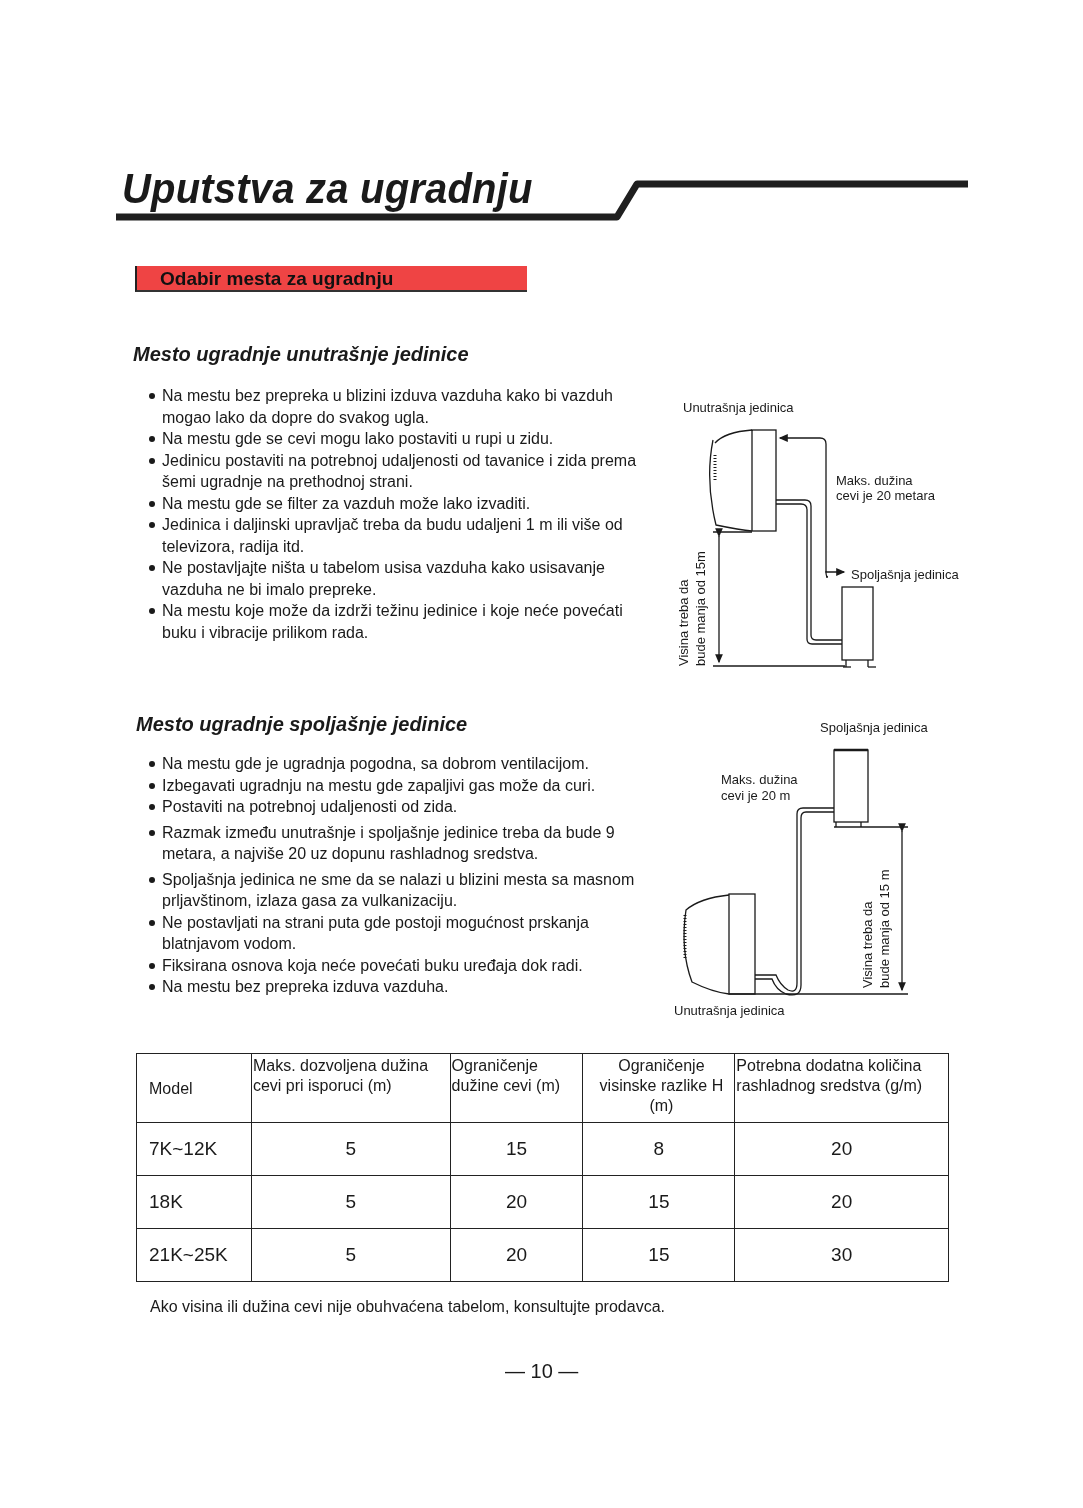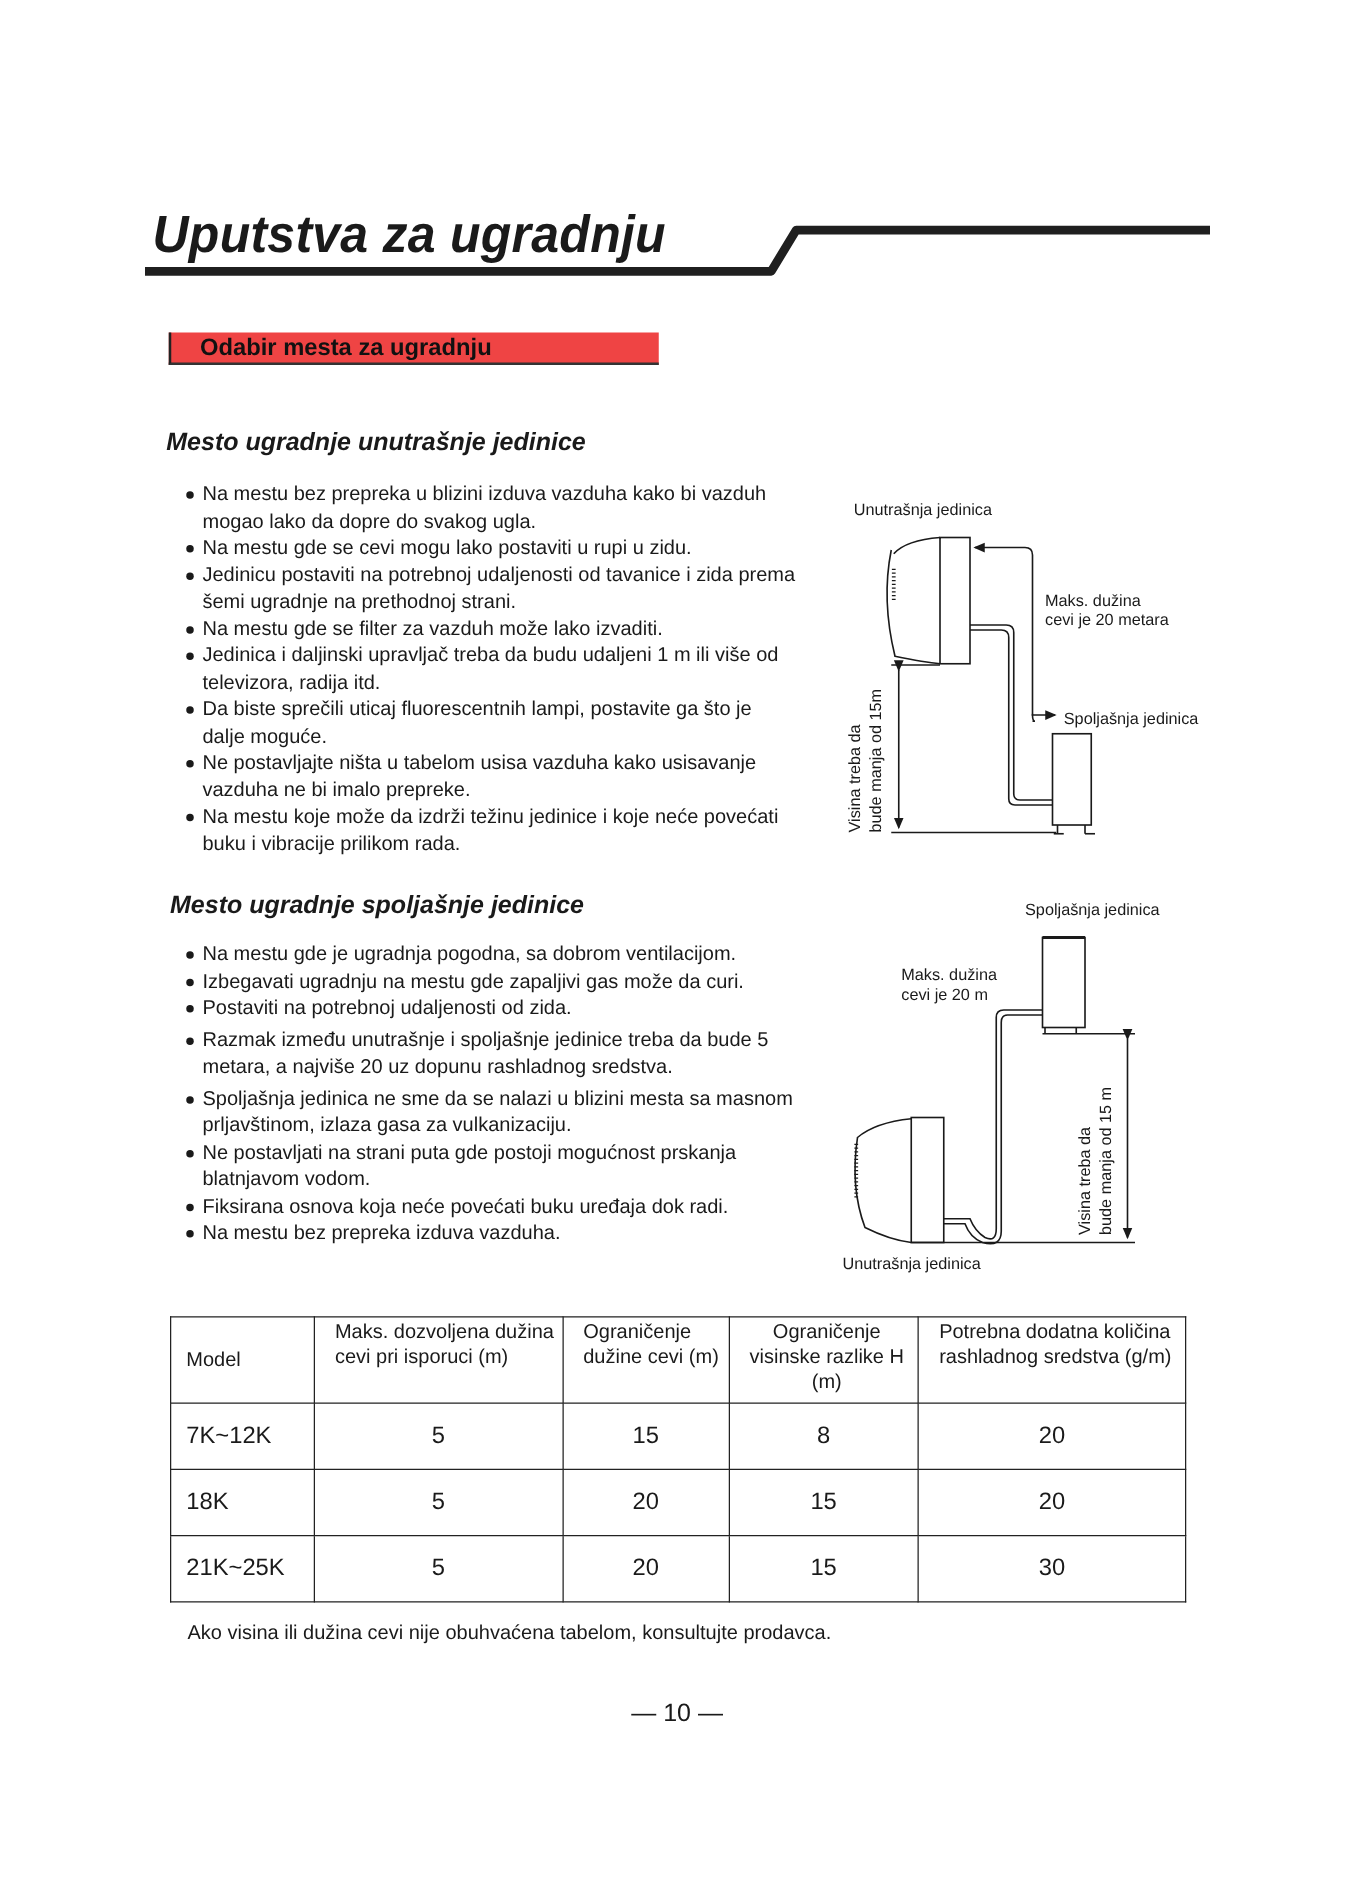--- a/index.html
+++ b/index.html
@@ -41,21 +41,21 @@
       font-size: 13px; color: #1a1a1a; line-height: 17px; white-space: nowrap;
       transform-origin: left top; transform: rotate(-90deg);
     }
     table.spec {
       left: 136px; top: 1053px; border-collapse: collapse; width: 813px;
     }
     table.spec td, table.spec th {
       border: 1px solid #222; font-weight: normal; font-size: 16px; color: #1a1a1a;
       vertical-align: middle;
     }
-    table.spec th { height: 66px; text-align: left; padding: 2px 0 0 16px; line-height: 20px; vertical-align: top; }
+    table.spec th { height: 66px; text-align: left; padding: 2px 0 0 1px; line-height: 20px; vertical-align: top; }
     table.spec th.c0 { padding-left: 12px; vertical-align: middle; }
     table.spec th.c3 { padding-left: 5px; text-align: center; }
     table.spec td { height: 50px; text-align: center; font-size: 19px; }
     table.spec td.model { text-align: left; padding-left: 12px; }
     .footnote { left: 150px; top: 1298px; font-size: 16px; color: #1a1a1a; }
     .pageno { left: 505px; top: 1360px; font-size: 20px; color: #1a1a1a; }
   </style>
 </head>
 <body>
 
@@ -68,31 +68,30 @@
   <span>Odabir mesta za ugradnju</span>
 </div>
 
 <div class="abs subhead" style="left:133px; top:343px;">Mesto ugradnje unutrašnje jedinice</div>
 <ul class="abs bullets list1">
   <li>Na mestu bez prepreka u blizini izduva vazduha kako bi vazduh mogao lako da dopre do svakog ugla.</li>
   <li>Na mestu gde se cevi mogu lako postaviti u rupi u zidu.</li>
   <li>Jedinicu postaviti na potrebnoj udaljenosti od  tavanice i zida prema šemi ugradnje na prethodnoj strani.</li>
   <li>Na mestu gde se filter za vazduh može lako izvaditi.</li>
   <li>Jedinica i daljinski upravljač treba da budu udaljeni 1 m ili više od televizora, radija itd.</li>
-  <li>Da biste sprečili uticaj fluorescentnih lampi, postavite ga što je dalje moguće.</li>
   <li>Ne postavljajte ništa u tabelom usisa vazduha kako usisavanje vazduha ne bi imalo prepreke.</li>
   <li>Na mestu koje može da izdrži težinu jedinice i koje neće povećati buku i vibracije prilikom rada.</li>
 </ul>
 
 <div class="abs subhead" style="left:136px; top:713px;">Mesto ugradnje spoljašnje jedinice</div>
 <ul class="abs bullets list2">
   <li>Na mestu gde je ugradnja pogodna, sa dobrom ventilacijom.</li>
   <li>Izbegavati ugradnju na mestu gde zapaljivi gas može da curi.</li>
   <li>Postaviti na potrebnoj udaljenosti od zida.</li>
-  <li class="gap">Razmak između unutrašnje i spoljašnje jedinice treba da bude 5 metara, a najviše 20 uz dopunu rashladnog sredstva.</li>
+  <li class="gap">Razmak između unutrašnje i spoljašnje jedinice treba da bude 9 metara, a najviše 20 uz dopunu rashladnog sredstva.</li>
   <li class="gap">Spoljašnja jedinica ne sme da se nalazi u blizini mesta sa masnom prljavštinom, izlaza gasa za vulkanizaciju.</li>
   <li>Ne postavljati na strani puta gde postoji mogućnost prskanja blatnjavom vodom.</li>
   <li>Fiksirana osnova koja neće povećati buku uređaja dok radi.</li>
   <li>Na mestu bez prepreka izduva vazduha.</li>
 </ul>
 
 <svg class="abs diagram" viewBox="0 0 1083 1508">
   <defs>
     <marker id="arr" markerWidth="8" markerHeight="8" refX="6" refY="4" orient="auto">
       <path d="M0,1 L7,4 L0,7 Z" fill="#1a1a1a"></path>

